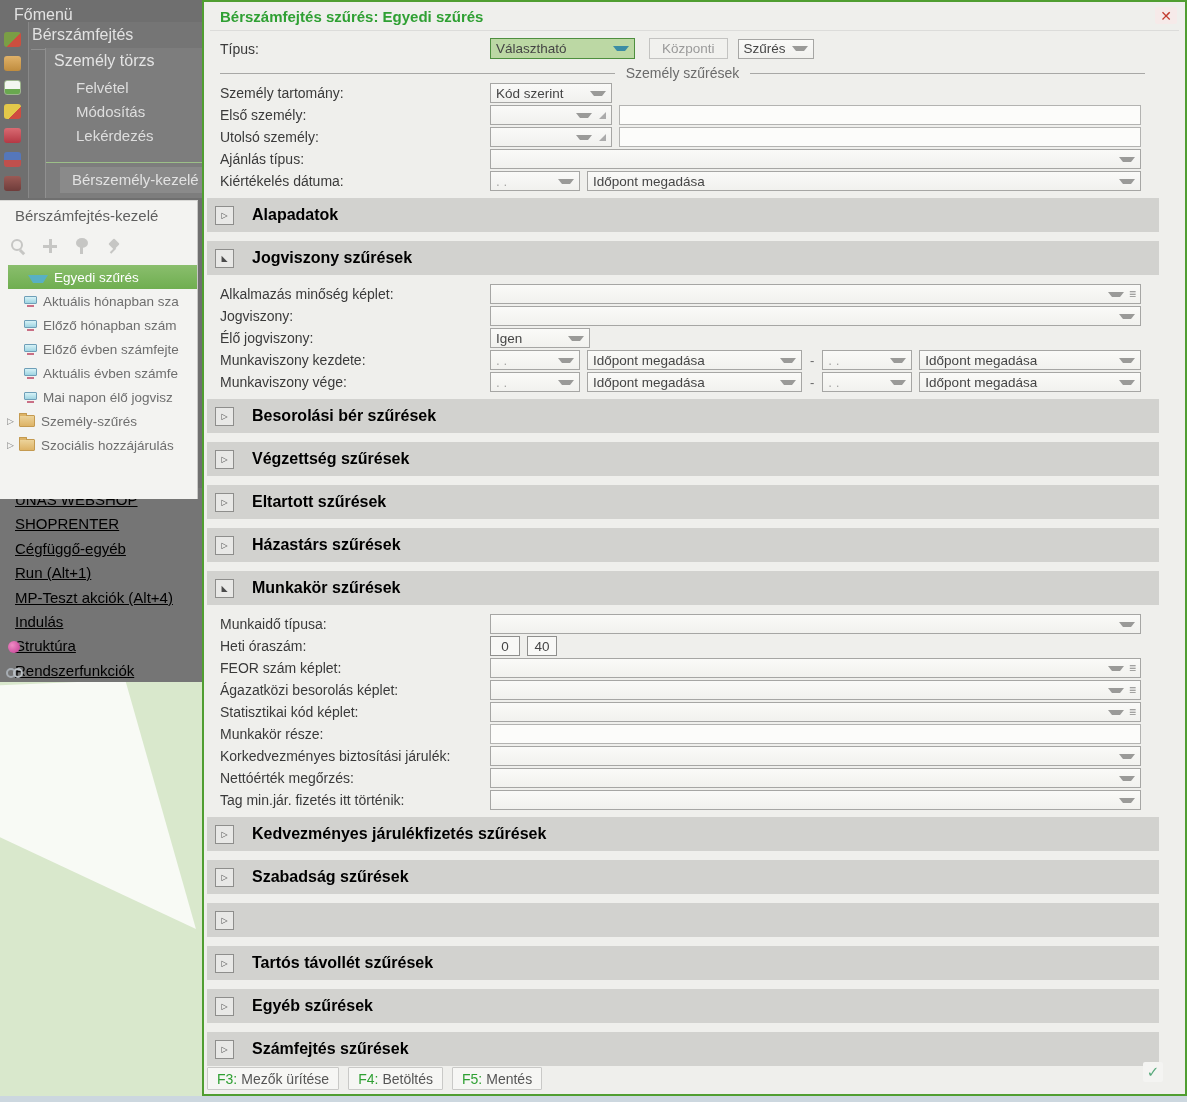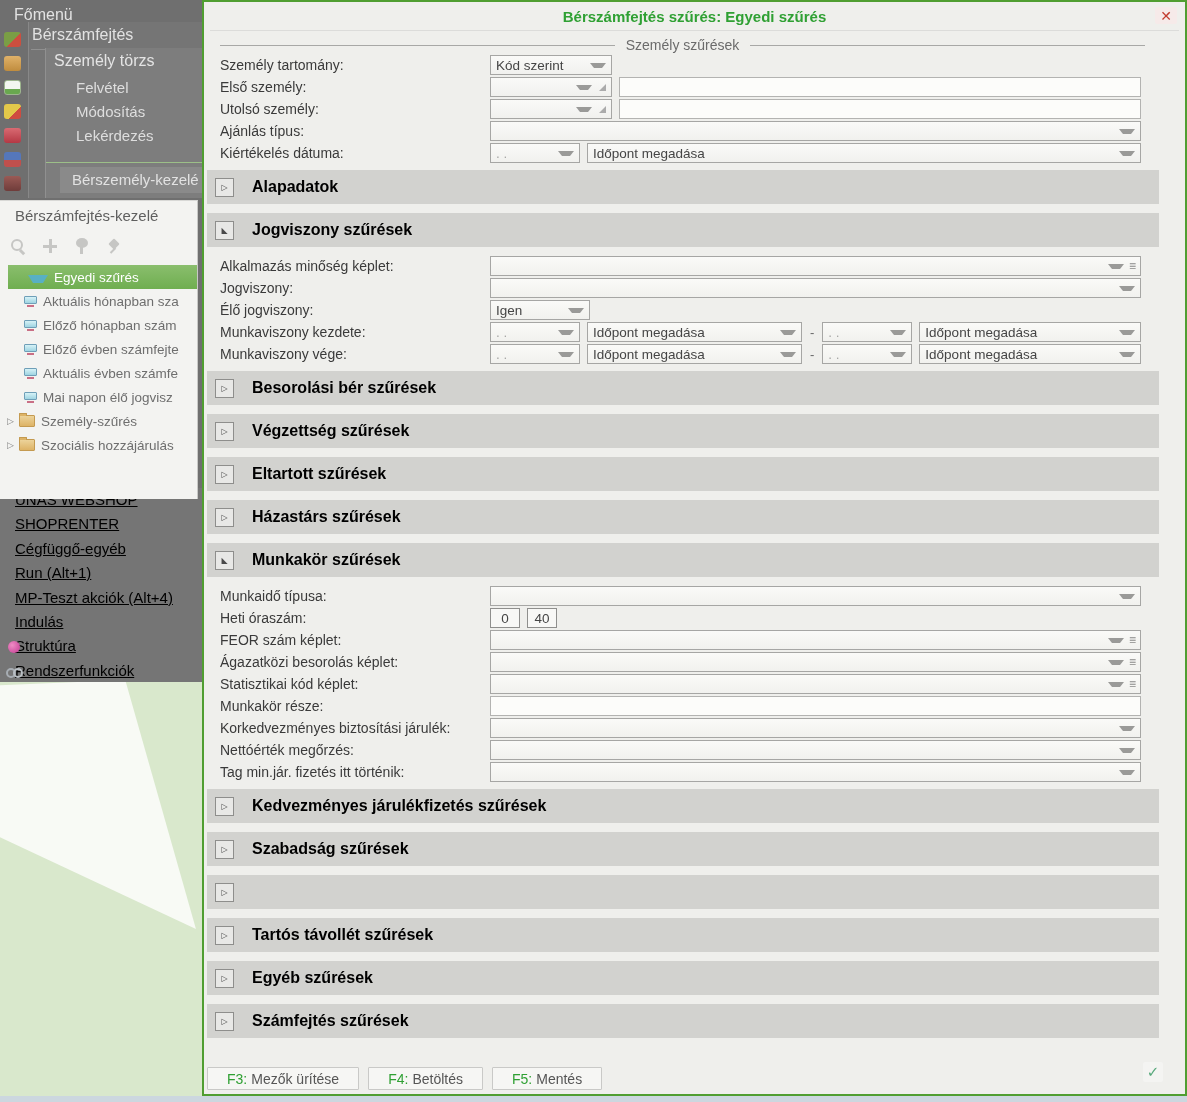--- a/index.html
+++ b/index.html
@@ -71,21 +71,21 @@
   .flower-icon{position:absolute;left:8px;top:7px;width:12px;height:12px;border-radius:50%;
        background:radial-gradient(circle at 35% 35%,#ef8cc5,#c23a91);}
   .chain-icon{position:absolute;left:6px;top:8px;width:16px;height:10px;}
   .chain-icon::before{content:'';position:absolute;left:0;top:1px;width:6px;height:6px;border:2px solid #a7adb3;border-radius:50%;}
   .chain-icon::after{content:'';position:absolute;left:7px;top:1px;width:6px;height:6px;border:2px solid #b9bfc4;border-radius:50%;}
 
   
   .main{position:absolute;left:202px;top:0;width:985px;height:1096px;background:#efefec;
         border:2px solid #509e31;box-sizing:border-box;}
   .bottom-strip{position:absolute;left:0;top:1096px;width:1187px;height:6px;background:#ccd7df;}
-  .m-title{margin:6px 16px 0;font-size:15px;font-weight:bold;color:#2fa033;text-align:center;}
+  .m-title{margin:6px 16px 0;font-size:15px;font-weight:bold;color:#2fa033;}
   .close-btn{position:absolute;top:5px;right:8px;width:22px;height:17px;background:#f6eae9;border-radius:2px;
        display:flex;align-items:center;justify-content:center;color:#c23b2e;font-size:14px;font-weight:bold;
        font-family:"DejaVu Sans",sans-serif;cursor:default;}
   .m-divider{height:1px;background:#dcdcda;margin:5px 6px 0;}
   .tipus-row{display:flex;align-items:center;margin:7px 40px 0 16px;height:21px;}
   .tipus-row .flabel{width:270px;}
   .btn-kozponti{margin-left:14px;height:21px;box-sizing:border-box;border:1px solid #c3c3c1;background:#f1f1ee;
        color:#9a9a9a;font-size:13.5px;padding:0 12px;display:flex;align-items:center;}
   .szures{margin-left:10px;width:76px;}
   .legend{display:flex;align-items:center;margin:6px 40px 2px 16px;height:16px;color:#6b6b6b;font-size:14px;}
@@ -109,21 +109,21 @@
   .green{background:#bcd8a4;border-color:#4e8f3e;width:145px;height:21px;}
 
   .section-bar{height:34px;margin:7px 26px 9px 3px;background:#d2d2cf;display:flex;align-items:center;padding-left:8px;}
   .sec-btn{width:19px;height:19px;box-sizing:border-box;border:1px solid #8e8e8c;background:#e8e8e6;
        display:flex;align-items:center;justify-content:center;font-size:8px;color:#4a4a4a;
        font-family:"DejaVu Sans",sans-serif;cursor:default;}
   .sec-title{margin-left:18px;font-size:16px;font-weight:bold;color:#000000;}
 
   .footer{position:absolute;left:3px;bottom:4px;display:flex;gap:9px;}
   .fbtn{height:21px;border:1px solid #c9c9c7;background:#f6f6f4;display:flex;align-items:center;
-        padding:0 19px;font-size:14px;border-radius:1px;cursor:default;}
+        padding:0 9px;font-size:14px;border-radius:1px;cursor:default;}
   .fkey{color:#2fa033;margin-right:4px;}
   .flab{color:#555;}
   .check{position:absolute;right:22px;bottom:12px;width:20px;height:20px;background:#f4f4f2;color:#58a97c;
         display:flex;align-items:center;justify-content:center;font-size:15px;border-radius:2px;
         font-family:"DejaVu Sans",sans-serif;cursor:default;}
 </style>
 </head>
 <body>
 
 <div class="sidebar">
@@ -215,20 +215,32 @@
       <div class="bm-item"><span class="flower-icon"></span><span>Struktúra</span></div>
       <div class="bm-item"><span class="chain-icon"></span><span>Rendszerfunkciók</span></div>
     </div>
 </div>
 
 <div class="main">
   <div class="m-title">Bérszámfejtés szűrés: Egyedi szűrés</div>
   <div class="close-btn">✕</div>
   <div class="m-divider"></div>
 
+  <div class="tipus-row">
+    <span class="flabel">Típus:</span>
+    <span class="box select green">
+      <span class="txt">Választható</span>
+      <span class="arr teal"></span>
+    </span>
+    <span class="btn-kozponti">Központi</span>
+    <span class="box select szures">
+      <span class="txt">Szűrés</span>
+      <span class="arr"></span>
+    </span>
+  </div>
 
   <div class="legend">
     <span class="lg-txt">Személy szűrések</span>
   </div>
 
   <div id="main-blocks">
       <div class="frow">
         <span class="flabel">Személy tartomány:</span>
         <span class="fctrls">
           <span class="box select" style="width: 122px;">

